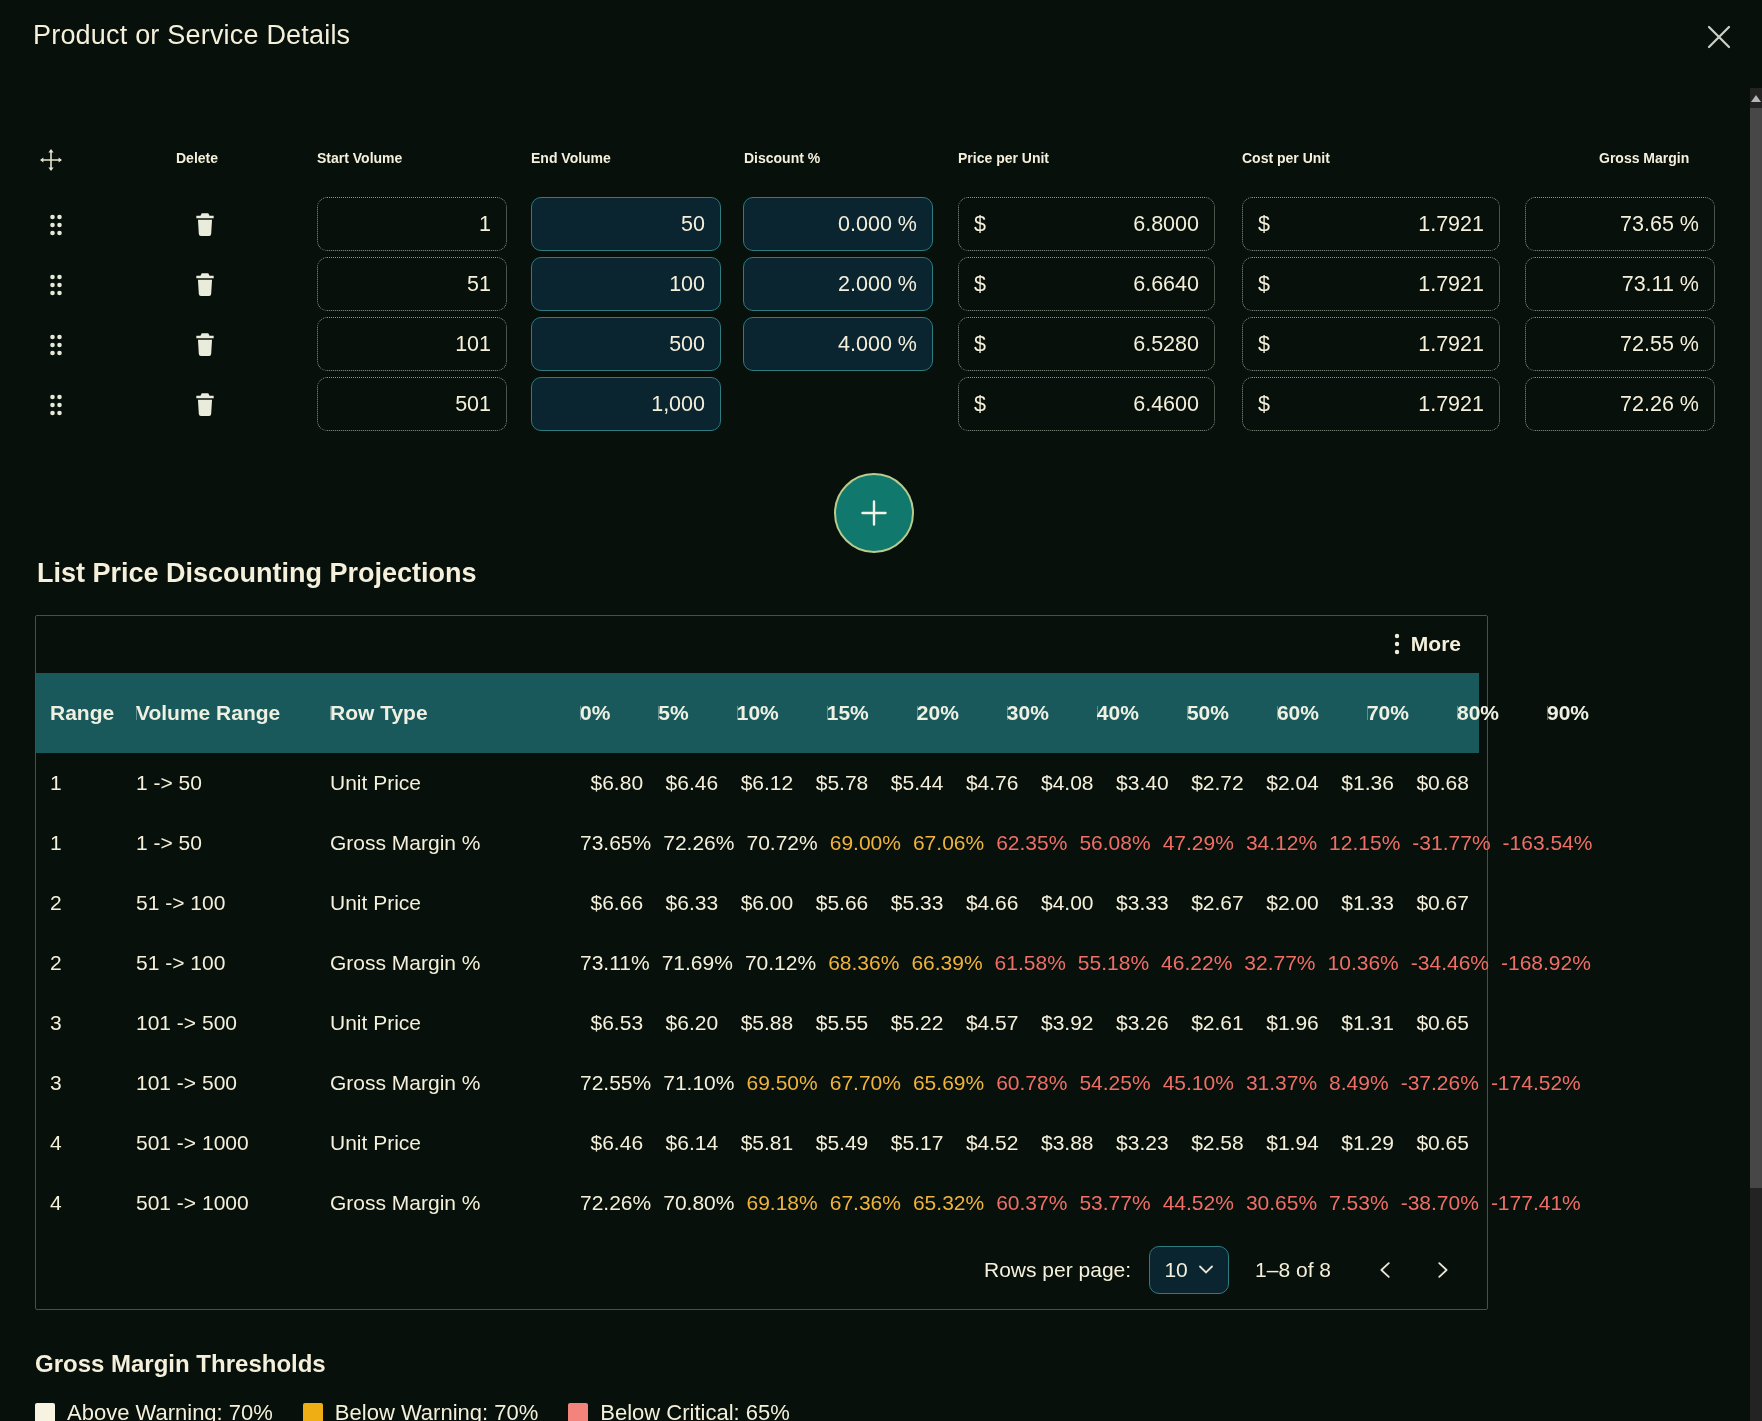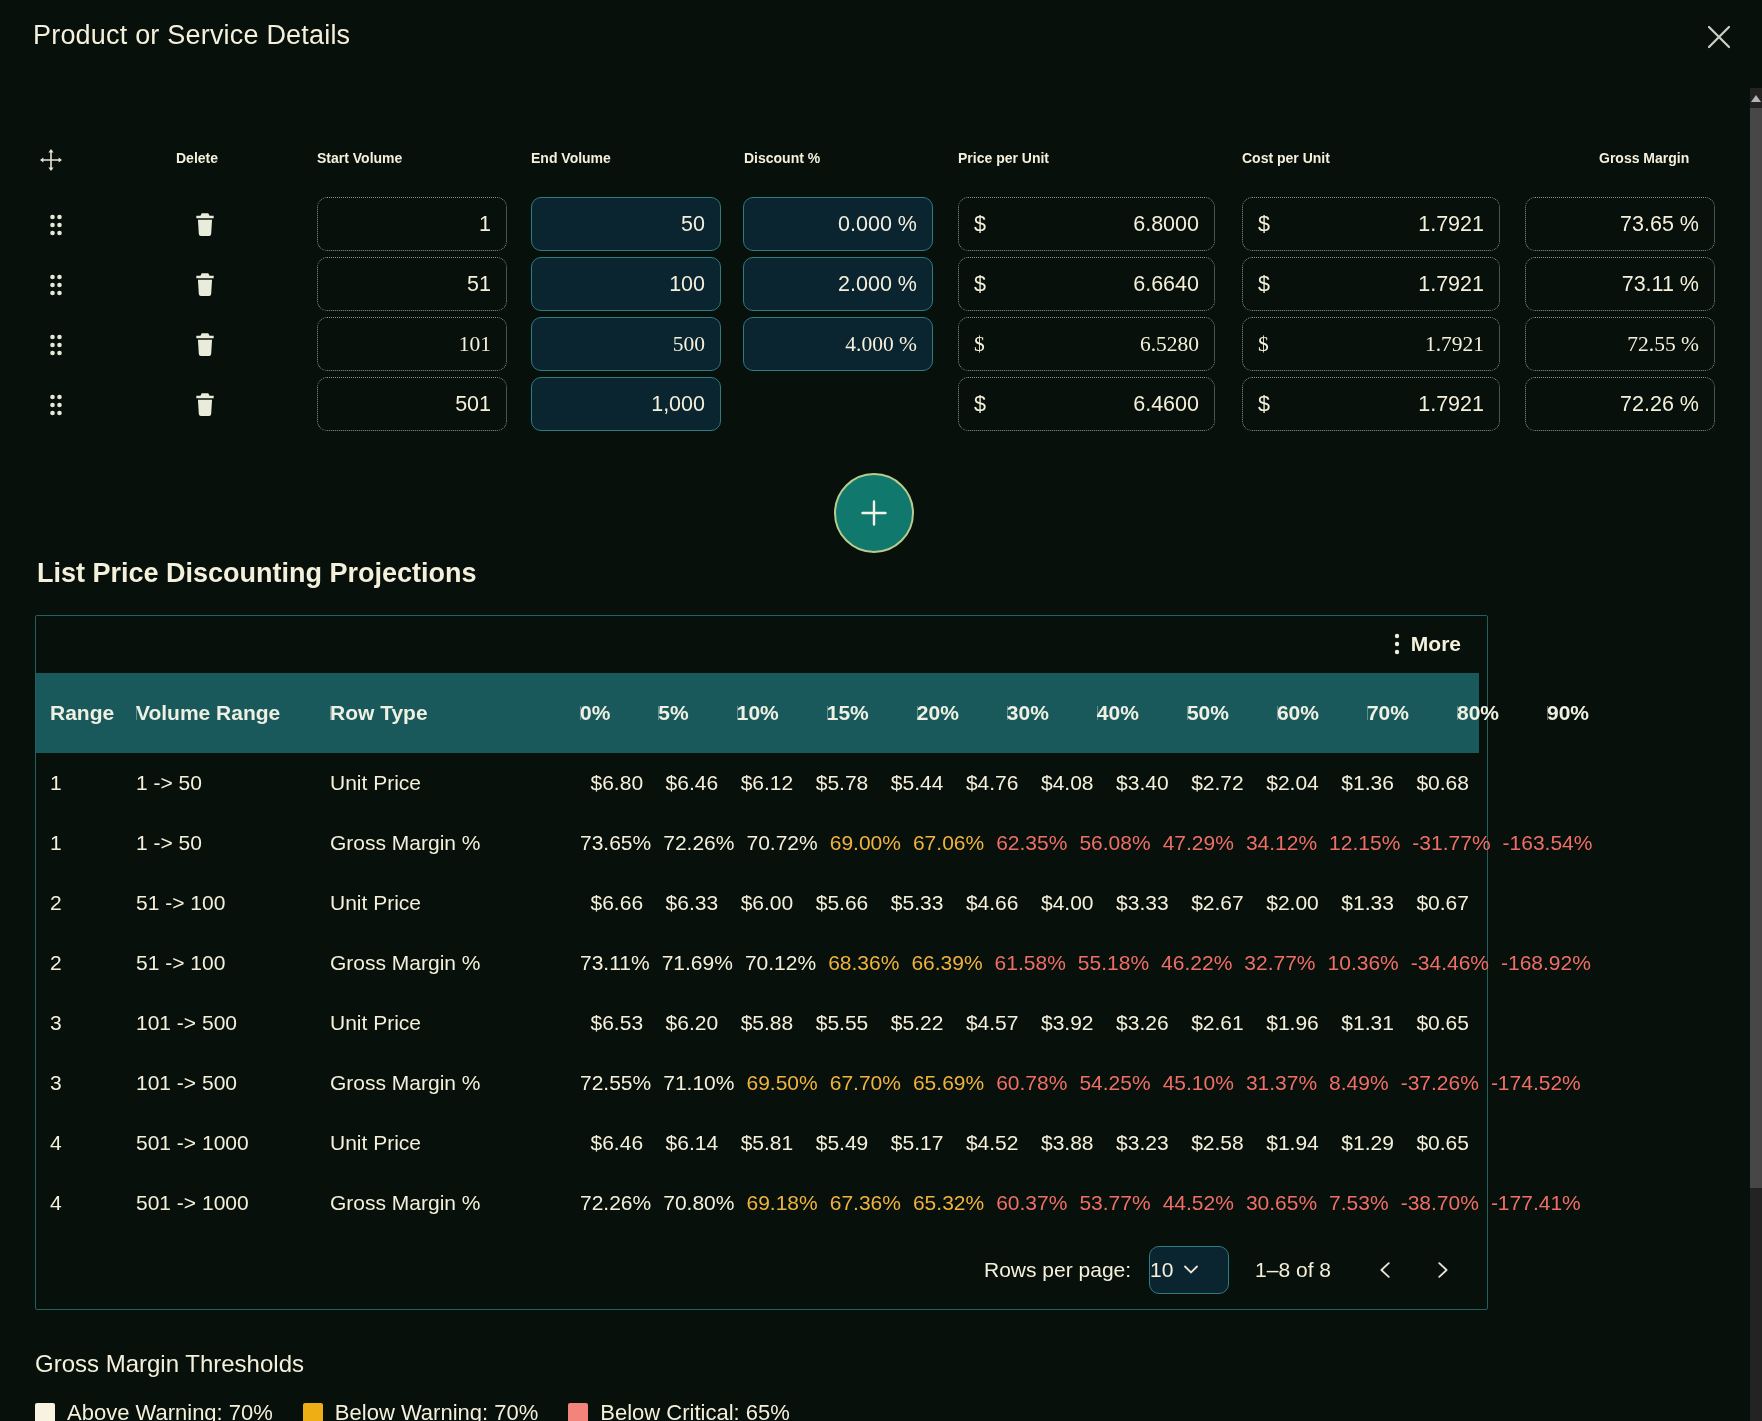--- a/index.html
+++ b/index.html
@@ -48,28 +48,28 @@
   .c-rowtype{width:250px;flex:none}
   .c-num{flex:1 1 0;text-align:right;padding-right:12px}
   .thead .c-num{padding-right:48px;position:relative}
   .thead .c-sep{position:relative}
   .thead .c-sep::before{content:"";position:absolute;left:0;top:50%;margin-top:-7px;width:1px;height:14px;background:rgba(255,255,255,.32)}
   .gm-above{color:var(--cream,#f5f0db)}
   .gm-warn{color:var(--warn,#f0b33c)}
   .gm-crit{color:var(--crit,#ef6f66)}
   
   .pagination{position:absolute;left:0;right:0;bottom:0;height:78px;display:flex;align-items:center;justify-content:flex-end;padding-right:26px;font-size:21px}
-  .rpp-select{display:flex;align-items:center;justify-content:flex-start;gap:10px;width:78px;height:46px;margin-left:18px;
+  .rpp-select{display:flex;align-items:center;justify-content:center;gap:10px;width:78px;height:46px;margin-left:18px;
     border:1px solid var(--teal-border,#2e7b80);background:var(--input-bg,#0a2430);border-radius:10px;color:var(--cream,#f5f0db);font-size:21px;cursor:pointer}
   .pg-range{margin-left:26px}
   .pg-btn{background:none;border:none;cursor:pointer;width:38px;height:38px;display:flex;align-items:center;justify-content:center;padding:0}
   .pg-prev{margin-left:36px}
   .pg-next{margin-left:18px}
   
-  .thresholds-title{left:35px;top:1350px;font-size:24px;font-weight:400}
+  .thresholds-title{left:35px;top:1350px;font-size:24px;font-weight:700}
   .legend{left:35px;top:1400px;display:flex;align-items:center;gap:30px}
   .legend-item{display:flex;align-items:center;gap:12px;font-size:22px;white-space:nowrap}
   .swatch{width:20px;height:20px;border-radius:2px;flex:none}
   
   .scrollbar{left:1750px;top:88px;width:12px;height:1333px;background:#232323}
   .scroll-up{position:absolute;left:1px;top:7px;width:0;height:0;border-left:5px solid transparent;border-right:5px solid transparent;border-bottom:7px solid #b5b5b5}
   .scroll-thumb{position:absolute;left:0;top:20px;width:12px;height:1080px;background:#474747;cursor:grab}
   svg{display:block}
 </style>
 </head>
@@ -168,21 +168,21 @@
           <span class="val">6.6640</span>
         </div>
         <div class="abs fieldbox dashed bx-cost">
           <span class="cur">$</span>
           <span class="val">1.7921</span>
         </div>
         <div class="abs fieldbox dashed bx-margin">
           <span class="val">73.11 %</span>
         </div>
       </div>
-      <div class="abs tier-row" style="top: 317px; font-family: Liberation Serif, serif;">
+      <div class="abs tier-row" style="top: 317px;">
         <button class="abs drag-handle"><span><svg width="16" height="26" viewBox="0 0 16 26">
               <circle cx="4.5" cy="5" r="2.3" fill="#e6e9d8"></circle>
               <circle cx="11.5" cy="5" r="2.3" fill="#e6e9d8"></circle>
               <circle cx="4.5" cy="13" r="2.3" fill="#e6e9d8"></circle>
               <circle cx="11.5" cy="13" r="2.3" fill="#e6e9d8"></circle>
               <circle cx="4.5" cy="21" r="2.3" fill="#e6e9d8"></circle>
               <circle cx="11.5" cy="21" r="2.3" fill="#e6e9d8"></circle>
             </svg></span></button>
         <button class="abs trash-btn"><span><svg width="22" height="26" viewBox="0 0 20 24" fill="#e9ecda">
               <path d="M7 2h6l1.2 2.4H18v2.2H2V4.4h3.8L7 2z"></path>

